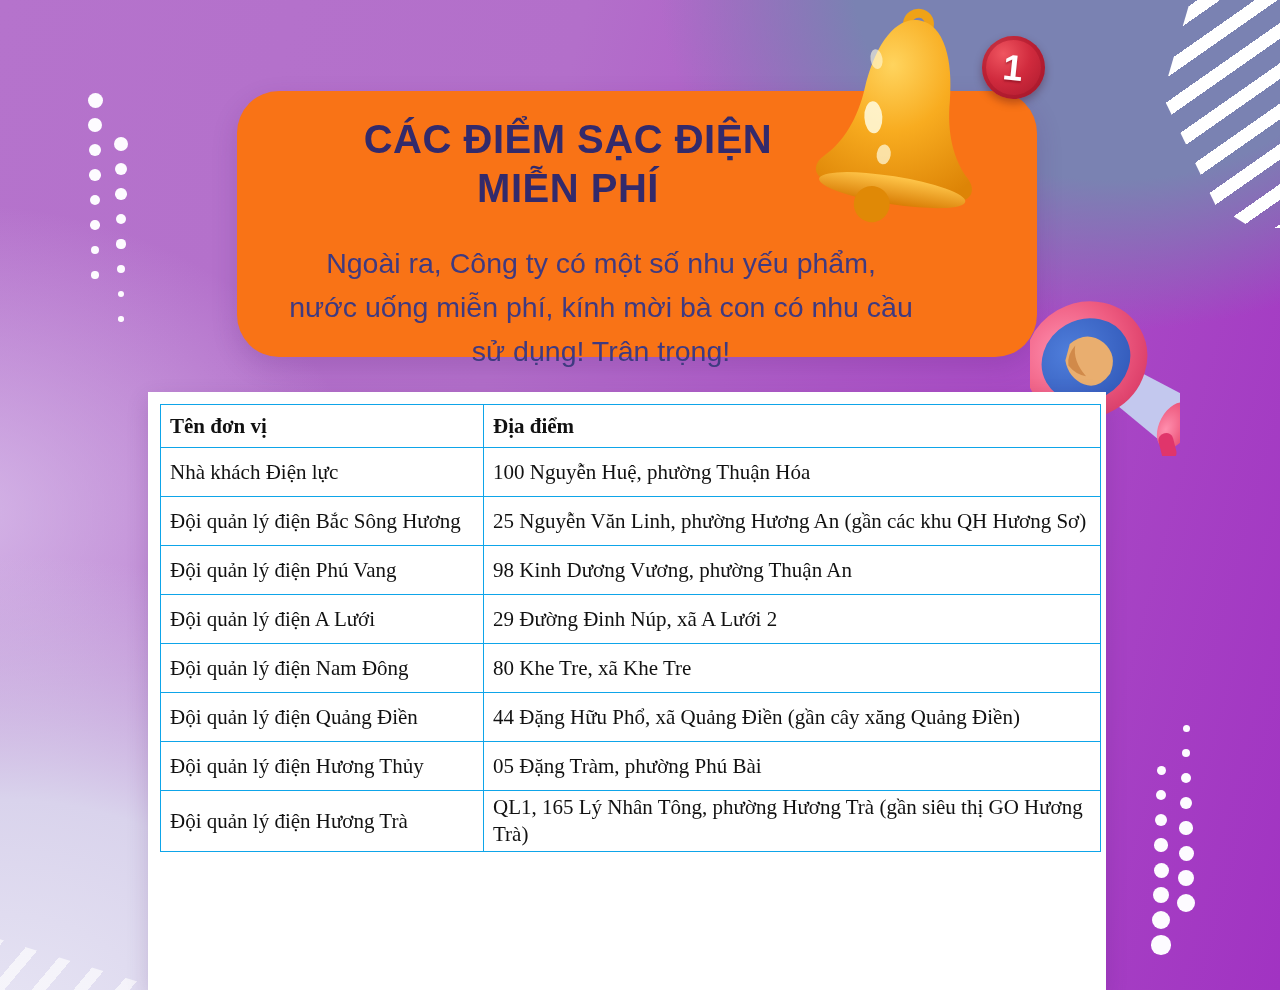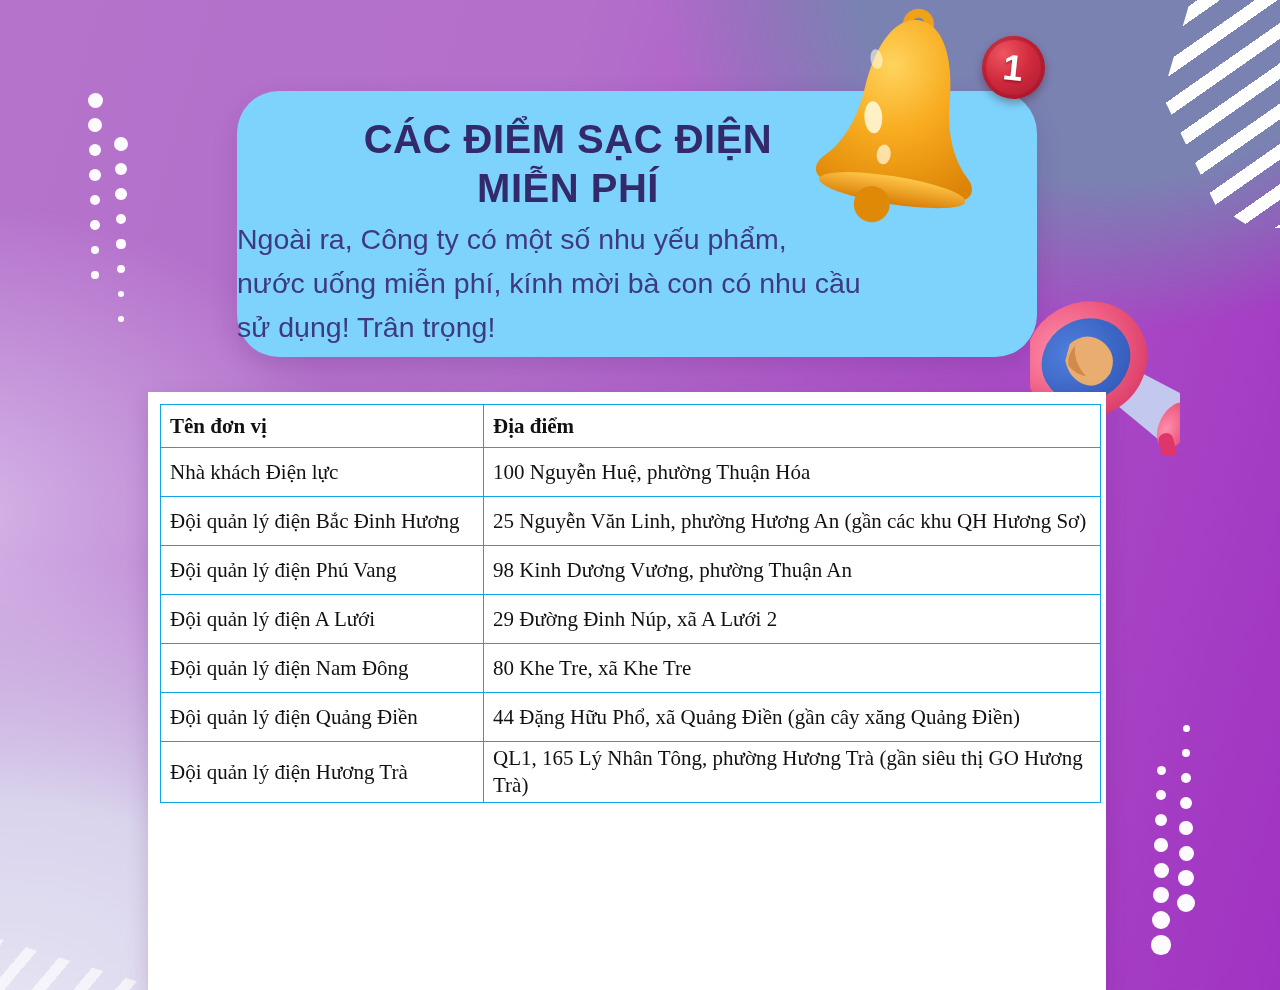--- a/index.html
+++ b/index.html
@@ -23,31 +23,31 @@
   .stripes-bl{
     left:0; top:928px; width:165px; height:62px; opacity:.65;
     background:repeating-linear-gradient(130deg, #ffffff 0 11px, rgba(255,255,255,0) 11px 32px);
     clip-path:polygon(0 18%, 100% 100%, 0 100%);
   }
   .dot{position:absolute;border-radius:50%;background:#fdfbff;}
 
   
   .card{
     left:237px; top:91px; width:800px; height:266px;
-    background:#7dd3fc; border-radius:42px;
+    background:#f97316; border-radius:42px;
     box-shadow:0 10px 26px rgba(80,30,110,0.18);
   }
   .card-title{
     margin-top:24px; padding-right:138px;
     text-align:center; color:#332a6b; font-weight:bold;
     font-size:40px; line-height:49px; letter-spacing:.5px;
   }
   .card-sub{
-    margin-top:4px; padding-right:72px;
-    color:#3f3a80;
+    margin-top:28px; padding-right:72px;
+    text-align:center; color:#3f3a80;
     font-size:28.5px; line-height:44px;
   }
 
   
   .bell-wrap{left:793px; top:2px; width:220px; height:230px;}
   .badge{
     left:982px; top:36px; width:63px; height:63px; border-radius:50%;
     background:radial-gradient(circle at 34% 28%, #ef5560 0%, #d02a3d 45%, #a5172b 100%);
     box-shadow:0 4px 8px rgba(60,10,20,.35), inset 0 0 0 4px rgba(160,20,40,.45);
     display:flex; align-items:center; justify-content:center;
@@ -191,37 +191,41 @@
       <th>Tên đơn vị</th>
       <th>Địa điểm</th>
     </tr>
   </thead>
   <tbody>
       <tr>
         <td>Nhà khách Điện lực</td>
         <td>100 Nguyễn Huệ, phường Thuận Hóa</td>
       </tr>
       <tr>
-        <td>Đội quản lý điện Bắc Đinh Hương</td>
+        <td>Đội quản lý điện Bắc Sông Hương</td>
         <td>25 Nguyễn Văn Linh, phường Hương An (gần các khu QH Hương Sơ)</td>
       </tr>
       <tr>
         <td>Đội quản lý điện Phú Vang</td>
         <td>98 Kinh Dương Vương, phường Thuận An</td>
       </tr>
       <tr>
         <td>Đội quản lý điện A Lưới</td>
         <td>29 Đường Đinh Núp, xã A Lưới 2</td>
       </tr>
       <tr>
         <td>Đội quản lý điện Nam Đông</td>
         <td>80 Khe Tre, xã Khe Tre</td>
       </tr>
       <tr>
         <td>Đội quản lý điện Quảng Điền</td>
         <td>44 Đặng Hữu Phổ, xã Quảng Điền (gần cây xăng Quảng Điền)</td>
       </tr>
       <tr>
+        <td>Đội quản lý điện Hương Thủy</td>
+        <td>05 Đặng Tràm, phường Phú Bài</td>
+      </tr>
+      <tr>
         <td>Đội quản lý điện Hương Trà</td>
         <td>QL1, 165 Lý Nhân Tông, phường Hương Trà (gần siêu thị GO Hương Trà)</td>
       </tr>
     </tbody>
 </table>
 
 </body></html>

